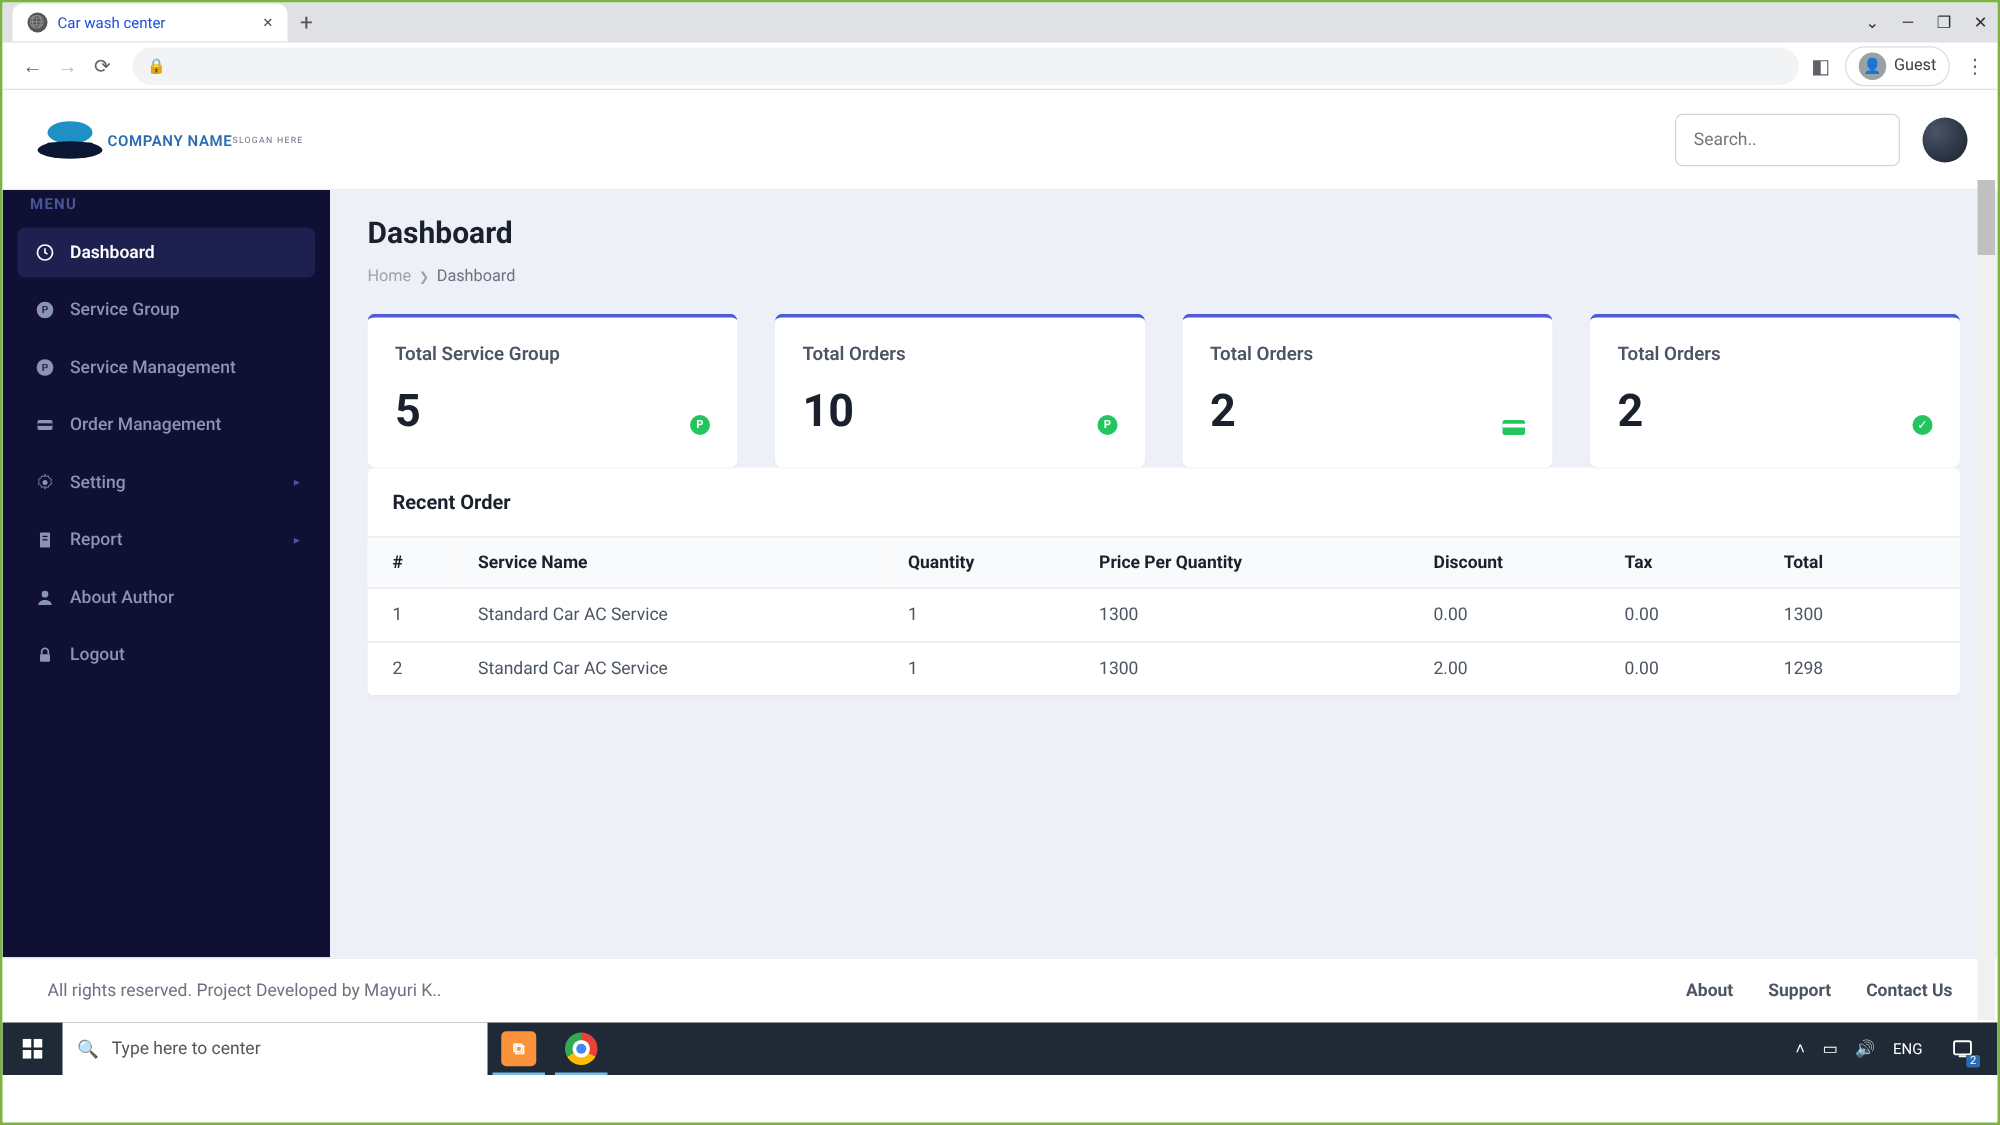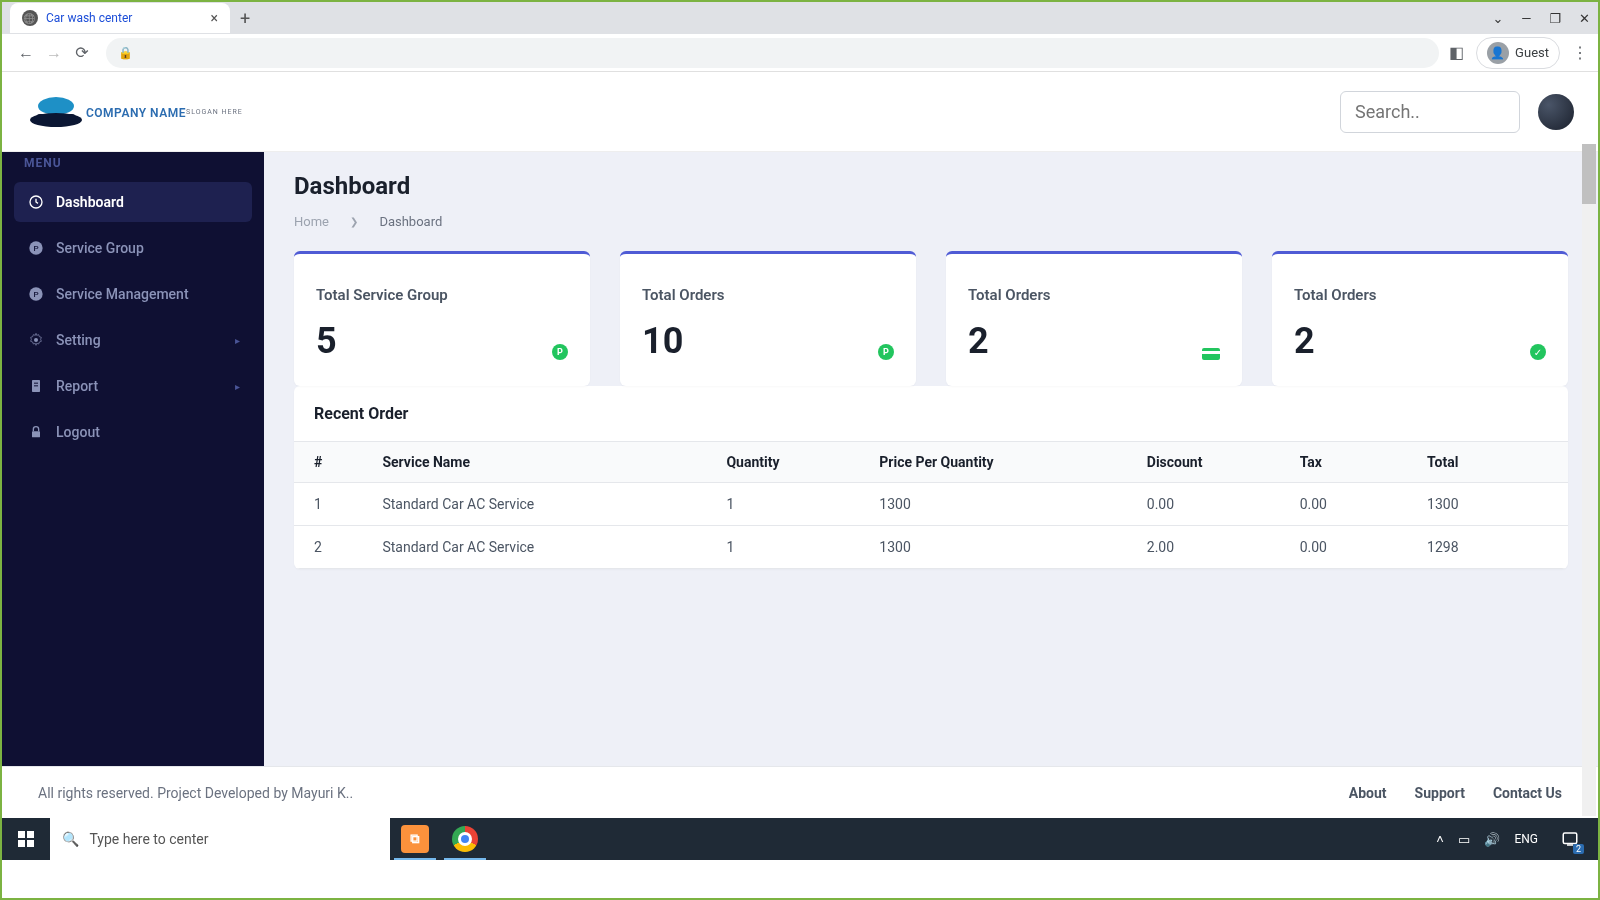--- a/index.html
+++ b/index.html
@@ -28,43 +28,43 @@
 
 
 .viewport { height: 746px; display: flex; flex-direction: column; position: relative; }
 .app-header { height: 80px; background: #fff; display: flex; align-items: center; padding: 0 24px; border-bottom: 1px solid #eee; }
 .logo { display: flex; flex-direction: row; align-items: center; }
 .logo-img { width: 60px; height: 36px; position: relative; }
 .logo-img svg { width: 100%; height: 100%; }
 .logo-name { font-size: 12px; font-weight: 600; color: #2b6cb0; letter-spacing: 0.5px; margin-top: 2px; }
 .logo-slogan { font-size: 7px; color: #6b7280; letter-spacing: 1px; }
 .header-right { margin-left: auto; display: flex; align-items: center; gap: 18px; }
-.search-box { width: 180px; height: 42px; border: 1px solid #d1d5db; border-radius: 6px; padding: 0 14px; font-size: 18px; color: #0f172a; }
+.search-box { width: 180px; height: 42px; border: 1px solid #d1d5db; border-radius: 6px; padding: 0 14px; font-size: 14px; color: #0f172a; }
 .avatar { width: 36px; height: 36px; border-radius: 50%; background: radial-gradient(circle at 30% 30%, #4a5568, #1a202c); }
 
 .app-body { flex: 1; display: flex; overflow: hidden; }
 
 
 .sidebar { width: 262px; background: #0f1033; padding: 0 12px; }
 .menu-label { font-size: 12px; font-weight: 700; color: #4a5597; letter-spacing: 1px; padding: 4px 10px 12px; }
 .menu-item { display: flex; align-items: center; gap: 12px; padding: 12px 14px; border-radius: 6px; color: #8b93b8; font-size: 14px; font-weight: 500; cursor: pointer; margin-bottom: 6px; position: relative; }
 .menu-item.active { background: #1e2150; color: #fff; font-weight: 600; }
 .menu-icon { width: 16px; height: 16px; display: inline-flex; align-items: center; justify-content: center; flex-shrink: 0; }
 .menu-icon svg { width: 16px; height: 16px; }
 .menu-chevron { position: absolute; right: 12px; color: #4a5597; font-size: 10px; }
 
 
 .main { flex: 1; background: #eef0f7; padding: 20px 30px; overflow: auto; position: relative; }
 .page-title { font-size: 24px; font-weight: 700; color: #1a202c; }
-.breadcrumb { display: flex; align-items: center; gap: 21px; font-size: 13px; color: #9ca3af; margin: 14px 0 22px; }
+.breadcrumb { display: flex; align-items: center; gap: 6px; font-size: 13px; color: #9ca3af; margin: 14px 0 22px; }
 .breadcrumb .current { color: #6b7280; }
 .bc-sep { font-size: 10px; }
 
 .cards { display: flex; gap: 30px; }
-.card { flex: 1; background: #fff; border-radius: 6px; border-top: 3px solid #4f5bd5; padding: 32px 22px 24px; position: relative; box-shadow: 0 1px 2px rgba(0,0,0,0.03); }
+.card { flex: 1; background: #fff; border-radius: 6px; border-top: 3px solid #4f5bd5; padding: 20px 22px 24px; position: relative; box-shadow: 0 1px 2px rgba(0,0,0,0.03); }
 .card-title { font-size: 15px; font-weight: 600; color: #4b5563; }
 .card-value { font-size: 36px; font-weight: 700; color: #1a202c; margin-top: 16px; }
 .card-icon { position: absolute; right: 22px; bottom: 26px; }
 .ci-p { width: 16px; height: 16px; border-radius: 50%; background: #22c55e; color: #fff; font-size: 9px; font-weight: 700; display: flex; align-items: center; justify-content: center; }
 .ci-card { width: 18px; height: 12px; background: #22c55e; border-radius: 2px; position: relative; }
 .ci-card::after { content: ""; position: absolute; top: 3px; left: 0; right: 0; height: 3px; background: #fff; }
 .ci-check { width: 16px; height: 16px; border-radius: 50%; background: #22c55e; color: #fff; font-size: 10px; display: flex; align-items: center; justify-content: center; }
 
 .table-card { background: #fff; border-radius: 6px; box-shadow: 0 1px 2px rgba(0,0,0,0.03); overflow: hidden; }
 .table-title { font-size: 16px; font-weight: 700; color: #1a202c; padding: 18px 20px; }
@@ -183,37 +183,55 @@
             <svg viewBox="0 0 24 24" fill="currentColor">
               <circle cx="12" cy="12" r="10"></circle>
               <text x="12" y="16" text-anchor="middle" font-size="12" fill="#0f1033">P</text>
             </svg>
           </span>
         <span>Service Management</span>
       </div>
       <div class="menu-item">
         <span class="menu-icon">
             <svg viewBox="0 0 24 24" fill="currentColor">
+              <rect x="3" y="6" width="18" height="12" rx="2"></rect>
+              <rect x="3" y="10" width="18" height="3" fill="#0f1033"></rect>
+            </svg>
+          </span>
+        <span>Order Management</span>
+      </div>
+      <div class="menu-item">
+        <span class="menu-icon">
+            <svg viewBox="0 0 24 24" fill="currentColor">
               <circle cx="12" cy="12" r="3"></circle>
               <path d="M12 2l1 3 3-1 1 3 3 1-1 3 1 3-3 1-1 3-3-1-1 3-1-3-3 1-1-3-3-1 1-3-1-3 3-1 1-3 3 1z" fill="none" stroke="currentColor" stroke-width="1"></path>
             </svg>
           </span>
         <span>Setting</span>
         <span class="menu-chevron">▸</span>
       </div>
       <div class="menu-item">
         <span class="menu-icon">
             <svg viewBox="0 0 24 24" fill="currentColor">
               <rect x="6" y="3" width="12" height="18" rx="1"></rect>
               <rect x="9" y="7" width="6" height="1.5" fill="#0f1033"></rect>
               <rect x="9" y="11" width="6" height="1.5" fill="#0f1033"></rect>
             </svg>
           </span>
         <span>Report</span>
         <span class="menu-chevron">▸</span>
+      </div>
+      <div class="menu-item">
+        <span class="menu-icon">
+            <svg viewBox="0 0 24 24" fill="currentColor">
+              <circle cx="12" cy="8" r="4"></circle>
+              <path d="M4 21c0-4 4-6 8-6s8 2 8 6"></path>
+            </svg>
+          </span>
+        <span>About Author</span>
       </div>
       <div class="menu-item">
         <span class="menu-icon">
             <svg viewBox="0 0 24 24" fill="currentColor">
               <rect x="6" y="11" width="12" height="9" rx="1"></rect>
               <path d="M8 11V8a4 4 0 018 0v3" fill="none" stroke="currentColor" stroke-width="2"></path>
             </svg>
           </span>
         <span>Logout</span>
       </div>

